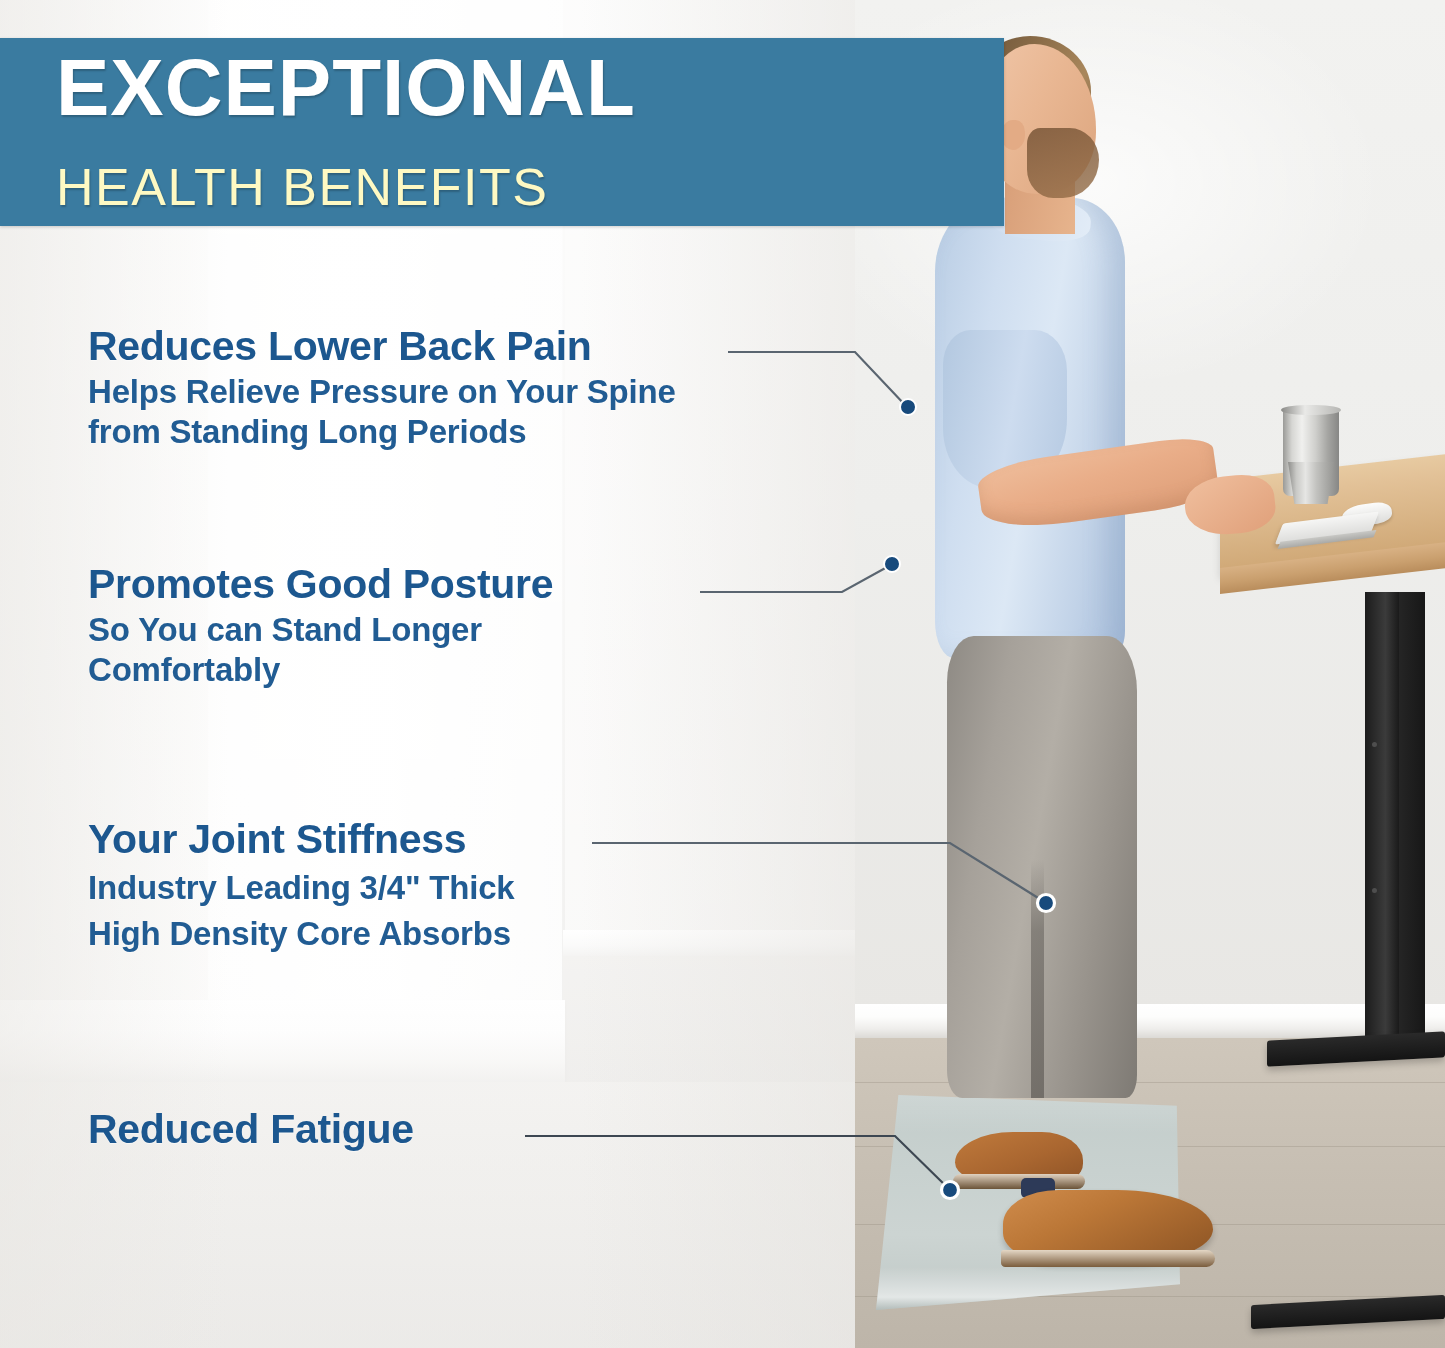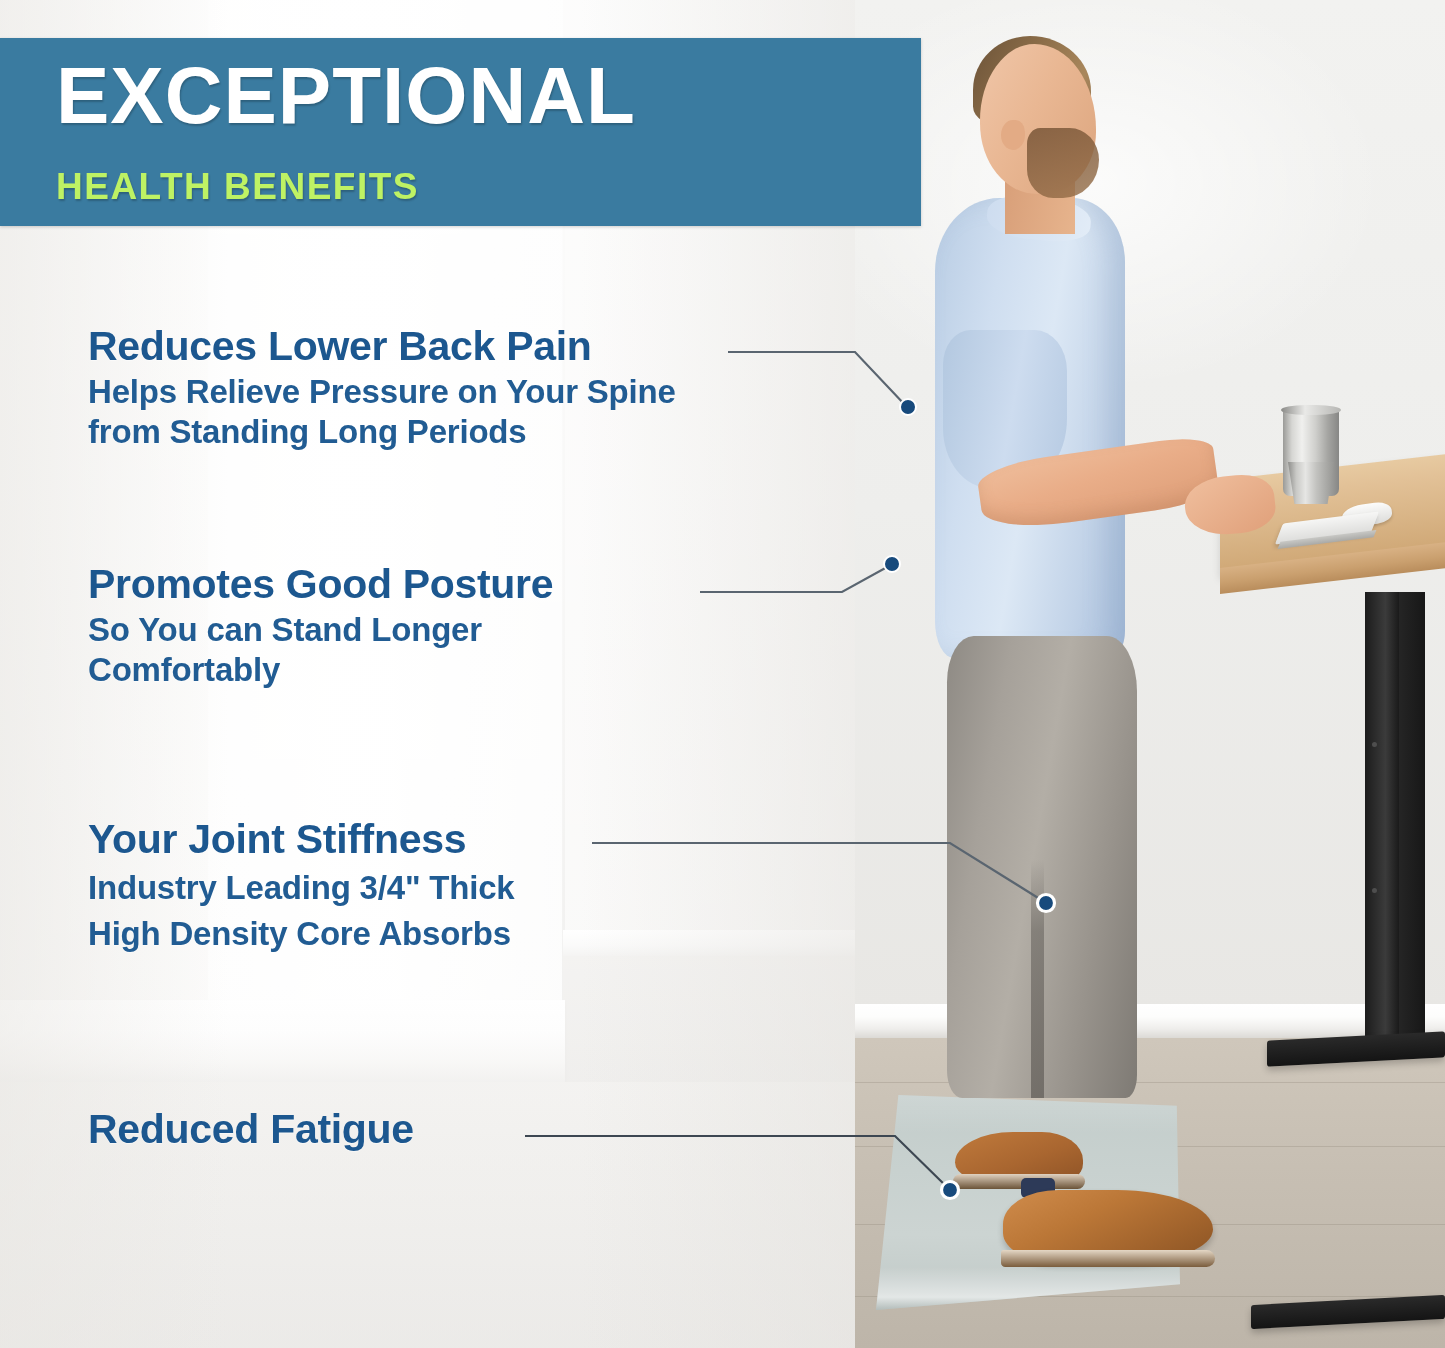--- a/index.html
+++ b/index.html
@@ -165,33 +165,33 @@
     background:linear-gradient(155deg,#d08c4c 0%,#bb7737 38%,#a1632c 72%,#8a5324 100%);
     border-radius:30% 52% 44% 28%/54% 62% 52% 46%;
     box-shadow:0 4px 6px rgba(0,0,0,.2);}
   .shoe-front-sole{position:absolute;left:146px;top:1250px;width:214px;height:17px;
     background:linear-gradient(180deg,#e4d7c5,#7a5c3c);border-radius:4px 12px 12px 6px;}
   .sock{position:absolute;left:166px;top:1178px;width:34px;height:20px;
     background:#2d3a58;border-radius:5px;}
 
   
   #banner{
-    position:absolute;left:0;top:38px;width:921px;height:188px;
+    position:absolute;left:0;top:38px;width:1004px;height:188px;
     background:#3a7ba0;
     box-shadow:0 1px 3px rgba(0,0,0,.18);
     display:flex;flex-direction:column;justify-content:center;
     padding-left:56px;box-sizing:border-box;gap:27px;
   }
   #banner .line1{
     color:#ffffff;font-weight:bold;font-size:80px;line-height:.94;
     letter-spacing:1px;font-family:"Liberation Sans",sans-serif;
     text-shadow:1px 2px 2px rgba(0,0,0,.22);
   }
   #banner .line2{
-    color:#bef264;font-weight:bold;font-size:37px;line-height:1.02;
+    color:#fef9c3;font-weight:normal;font-size:52px;line-height:1.02;
     letter-spacing:1.5px;margin-top:8px;
     text-shadow:1px 2px 2px rgba(0,0,0,.22);
   }
 
   
   .benefit{position:absolute;left:88px;}
   .benefit .b-title{
     color:#1c578f;font-weight:bold;font-size:41px;line-height:1.05;
     letter-spacing:-.3px;white-space:nowrap;
     text-shadow:0 1px 1px rgba(255,255,255,.55);

